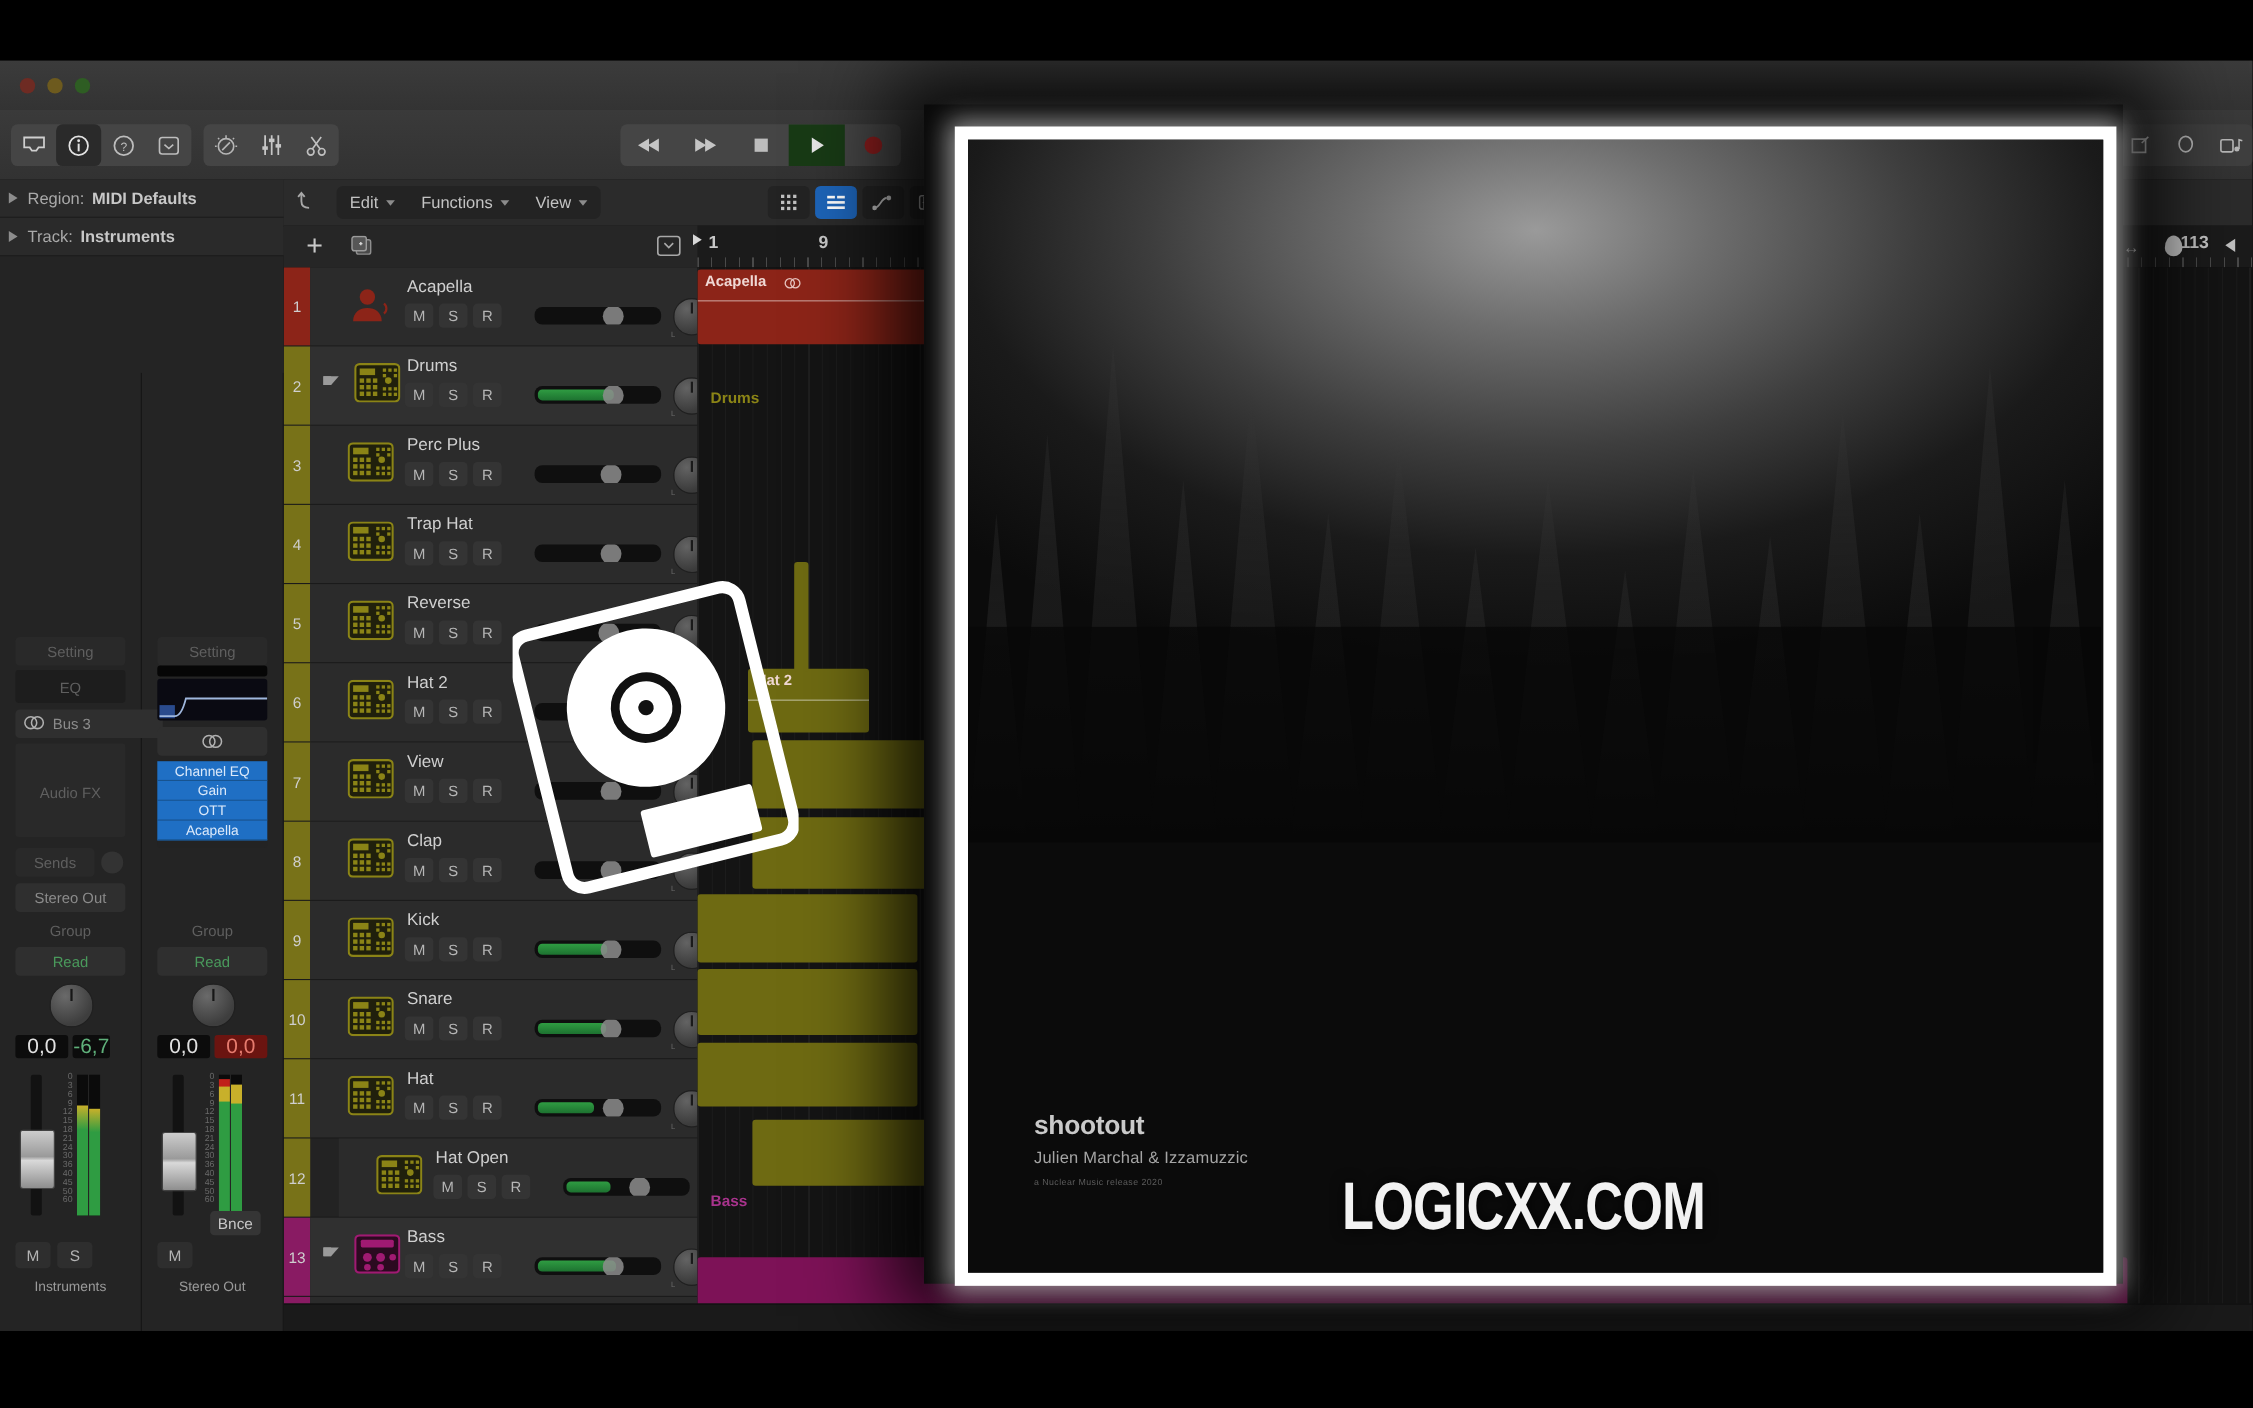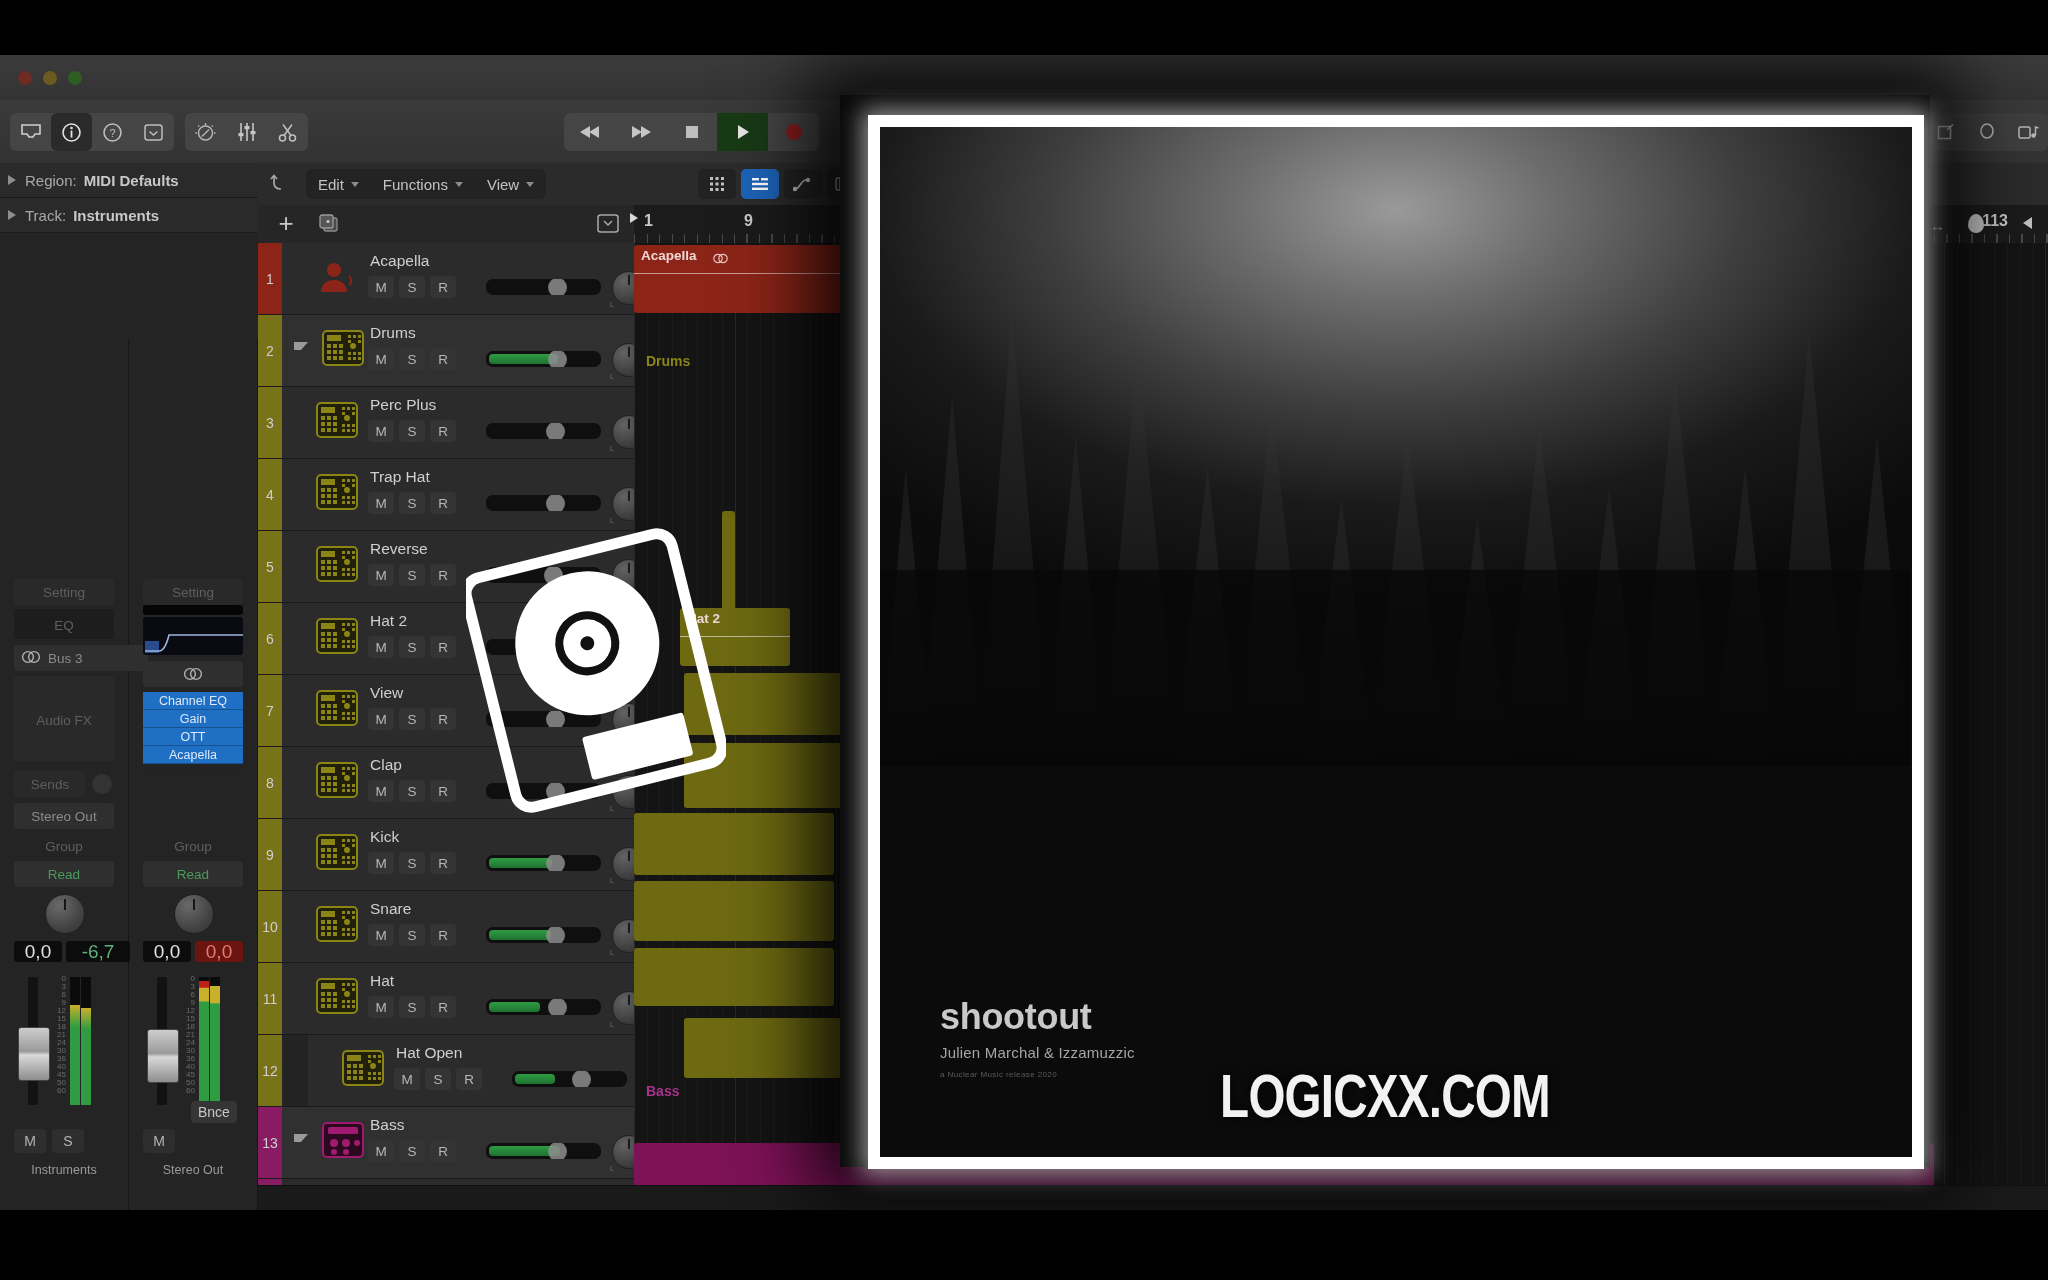--- a/index.html
+++ b/index.html
@@ -119,21 +119,21 @@
   
   #video{position:absolute;left:840px;top:95px;width:1090px;height:1072px;background:#0a0a0a;
      box-shadow:0 0 70px 30px rgba(0,0,0,.85);}
   .vframe{position:absolute;left:28px;top:20px;width:1032px;height:1030px;
      border:12px solid #fff;box-shadow:0 0 22px 6px rgba(255,255,255,.55),
      inset 0 0 18px 4px rgba(255,255,255,.35);}
   .vart{position:absolute;inset:0;background:
      radial-gradient(ellipse 70% 40% at 50% 8%, #9a9a9a 0%, #6d6d6d 22%, #3e3e3e 48%, #1a1a1a 72%, #0b0b0b 100%);}
   .trees{position:absolute;left:0;top:0;right:0;height:62%;opacity:.92;}
   .arttext{position:absolute;left:60px;bottom:78px;}
-  .artTitle{font-size:36px;font-weight:700;color:#c9c9c9;letter-spacing:-.3px;}
+  .artTitle{font-size:24px;font-weight:700;color:#c9c9c9;letter-spacing:-.3px;}
   .artSub{font-size:15px;color:#a5a5a5;margin-top:6px;letter-spacing:.2px;}
   .artTiny{font-size:8px;color:#5c5c5c;margin-top:9px;letter-spacing:.4px;}
   .watermark{position:absolute;left:0;bottom:36px;width:100%;text-align:center;
      font-family:"Liberation Sans",sans-serif;font-weight:700;font-size:61px;color:#f2f2f2;
      letter-spacing:-1px;transform:scaleX(.78);transform-origin:50% 50%;
      text-shadow:0 0 14px rgba(0,0,0,.9);}
 
   
   #cursor{position:absolute;left:466px;top:520px;width:260px;height:300px;pointer-events:none;}
 </style>
@@ -283,21 +283,21 @@
               </svg></div>
         <div class="eqdisp" style="top:337px;height:85px;background:#292929;"></div>
         <div class="sbtn dim" style="top:368px;background:transparent;">Audio FX</div>
         <div class="sbtn dim" style="top:432px;width:72px;">Sends</div>
         <div style="position:absolute;left:92px;top:435px;width:20px;height:20px;border-radius:50%;background:#333;"></div>
         <div class="sbtn" style="top:464px;">Stereo Out</div>
         <div class="sbtn dim" style="top:494px;background:transparent;">Group</div>
         <div class="sbtn" style="top:522px;color:#4a9a5c;">Read</div>
         <div class="knob" style="left:45px;top:555px;"></div>
         <div class="valbox" style="left:14px;top:602px;width:48px;color:#e1e1e1;">0,0</div>
-        <div class="valbox" style="left:66px;top:602px;width:64px;color:#5fb07a;">-6,7</div>
+        <div class="valbox" style="left:66px;top:602px;width:34px;color:#5fb07a;">-6,7</div>
 
         <div class="fader" style="left:28px;top:638px;height:128px;"></div>
         <div class="fhandle" style="left:18px;top:688px;"></div>
         <div class="meter" style="left:70px;top:638px;height:128px;">
           <div class="mbar" style="height:78%;background:linear-gradient(#c8b02a,#2f9c42 22%,#2f9c42 100%);"></div>
         </div>
         <div class="meter" style="left:81px;top:638px;height:128px;">
           <div class="mbar" style="height:76%;background:linear-gradient(#c8b02a,#2f9c42 22%,#2f9c42 100%);"></div>
         </div>
         <div class="scaleTxt" style="left:48px;top:636px;width:18px;">0<br>3<br>6<br>9<br>12<br>15<br>18<br>21<br>24<br>30<br>36<br>40<br>45<br>50<br>60</div>

